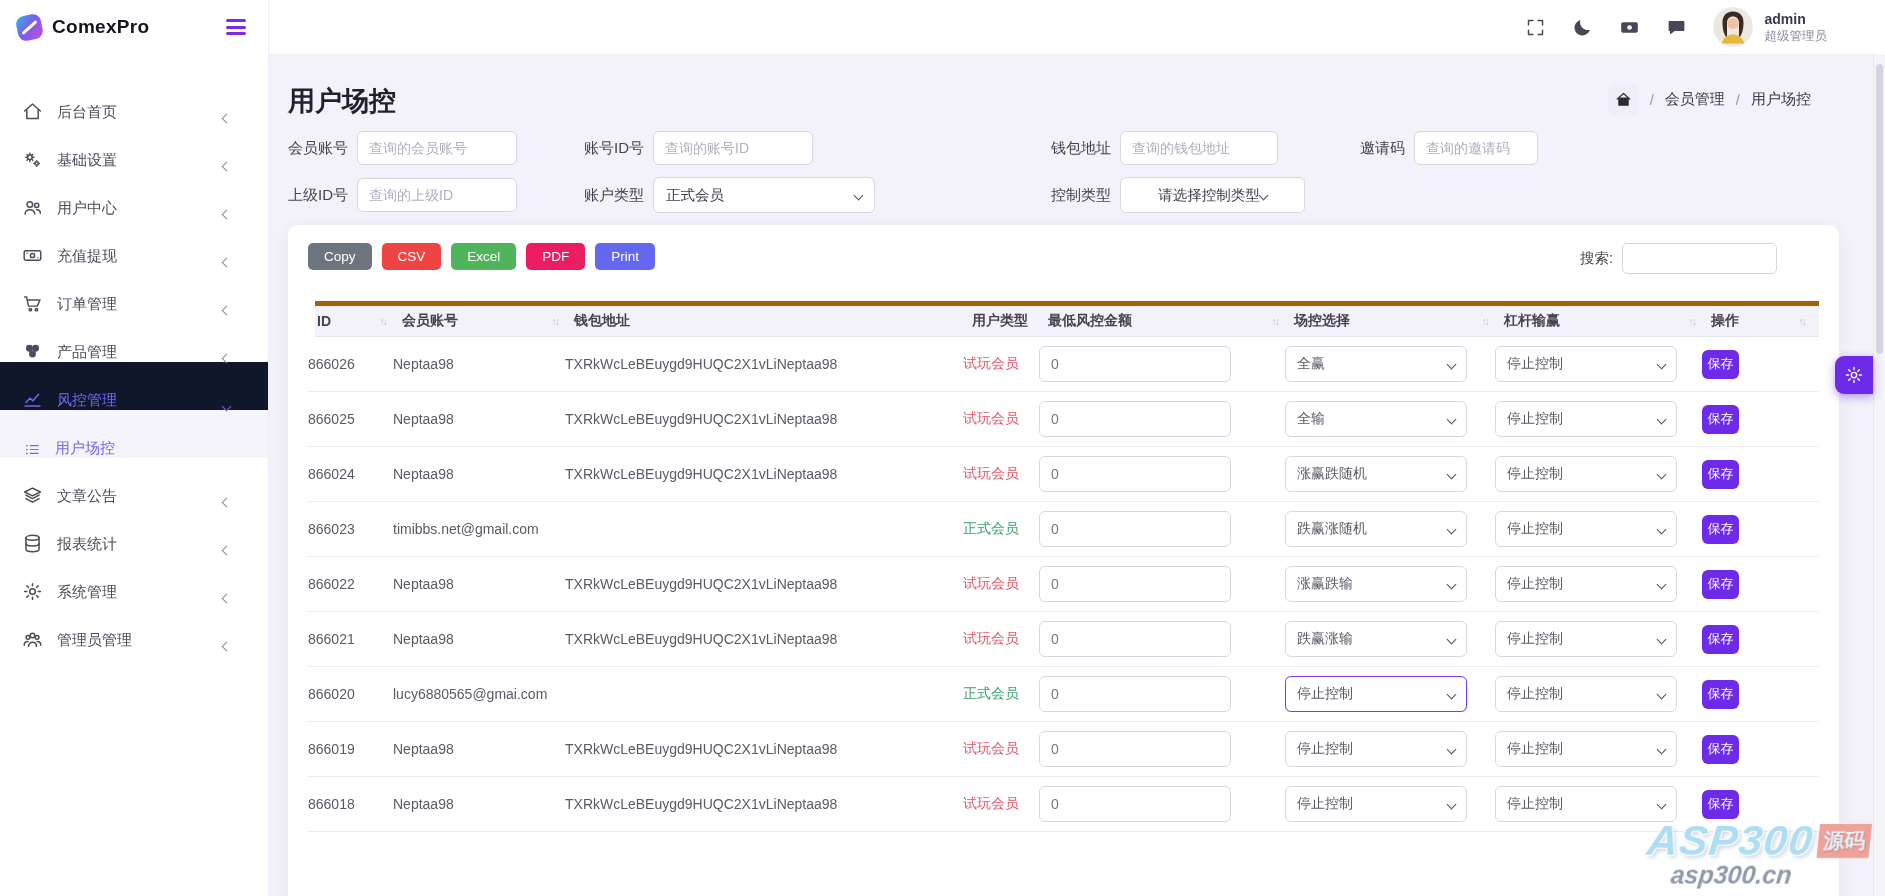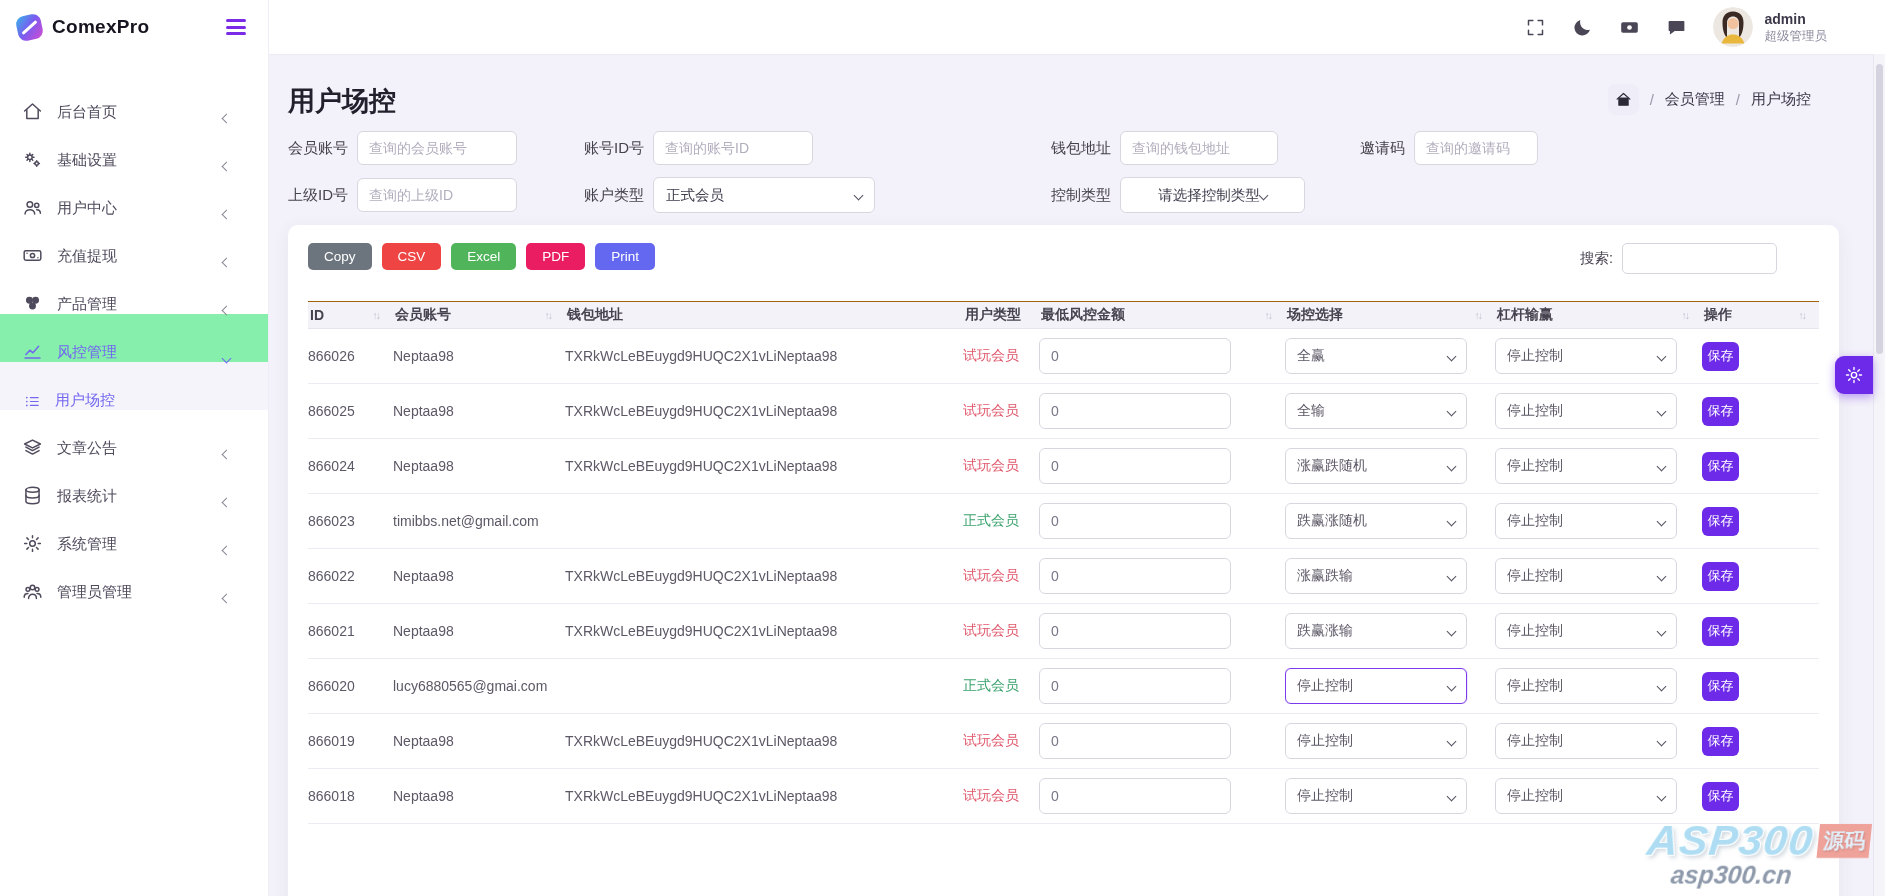--- a/index.html
+++ b/index.html
@@ -20,21 +20,21 @@
   .logo-mark::after { content:""; position:absolute; left:4px; top:12px; width:19px; height:3px;
      background:#fff; border-radius:2px; transform:rotate(-42deg); }
   .logo-text { font-size:19px; font-weight:bold; color:#17141f; letter-spacing:.3px; }
   .hamburger { margin-left:auto; margin-right:6px; cursor:pointer; display:flex; flex-direction:column; gap:3.5px; }
   .hamburger i { display:block; width:20px; height:3px; border-radius:2px; background:#7a2be8; }
   .menu { padding-top:20px; }
   .m-item { height:48px; display:flex; align-items:flex-end; gap:14px; padding:0 38px 0 22px;
             font-size:15px; color:#4f4a5c; cursor:pointer; }
   .m-item .ic { width:21px; height:21px; color:#4f4a5c; flex:0 0 auto; }
   .m-item .lbl { flex:1; white-space:nowrap; }
-  .m-item.active { color:#7367f0; background:#86efac; }
+  .m-item.active { color:#7367f0; background:#0f172a; }
   .m-item.active .ic { color:#7367f0; }
   .m-item.active .chv { border-color:#7367f0; }
   .m-item.sub { background:#f5f4fa; color:#7367f0; }
   .m-item.sub .ic { width:17px; height:17px; margin-left:2px; color:#7367f0; }
   .chv { width:7px; height:7px; border-style:solid; border-color:#8b8794; border-width:0 1.6px 1.6px 0;
          display:inline-block; flex:0 0 auto; }
   .chv-left { transform:rotate(135deg); }
   .chv-down { transform:rotate(45deg); }
 
   
@@ -87,22 +87,22 @@
           box-shadow:0 4px 18px rgba(75,70,92,.07); }
   .card-top { display:flex; align-items:flex-start; justify-content:space-between; margin-bottom:27px; }
   .exports { display:flex; gap:10px; }
   .exp-btn { height:27px; padding:0 16px; border:none; border-radius:5px; color:#fff; font-size:13.5px;
              display:inline-flex; align-items:center; cursor:pointer; }
   .search-box { display:flex; align-items:center; gap:9px; font-size:14.5px; color:#46424f; margin-right:42px; }
   .search-input { width:155px; height:31px; border:1px solid #d9d6e0; border-radius:5px; background:#fff;
                   outline:none; padding:0 9px; font-size:14px; color:#5f5a6c; }
 
   .thead, .trow { display:grid; grid-template-columns:85px 172px 398px 76px 246px 210px 207px 1fr; align-items:center; }
-  .thead { height:28px; background:#f3f2f8; border-top:1px solid #a16207; border-bottom:1px solid #e6e4ee;
-           font-weight:bold; color:#46424f; font-size:14px; }
+  .thead { height:36px; background:#f3f2f8; border-top:5px solid #a16207; border-bottom:1px solid #e6e4ee;
+           font-weight:bold; color:#46424f; font-size:14px;margin-left:7px; }
   .th { display:flex; align-items:center; justify-content:space-between; padding:0 14px 0 2px; cursor:pointer; }
   .sort { font-size:10.5px; color:#c6c3d2; letter-spacing:-2px; font-weight:normal; }
   .trow { height:55px; border-bottom:1px solid #eceaf2; font-size:14px; color:#5d5866; }
   .td { padding-right:12px; white-space:nowrap; overflow:hidden; }
   .t-trial { color:#e0566a; } .t-formal { color:#3aa26c; }
   .amount-input { width:192px; height:36px; border:1px solid #d9d6e0; border-radius:6px; background:#fff;
                   padding:0 11px; font-size:14px; color:#7a7688; outline:none; }
   .row-select { width:182px; height:36px; border:1px solid #d9d6e0; border-radius:6px; background:#fff;
                 display:flex; align-items:center; justify-content:space-between; padding:0 11px;
                 font-size:14px; color:#5d5866; cursor:pointer; }
@@ -180,20 +180,31 @@
       </div>
       <div class="m-item">
         <span class="ic">
           <svg viewBox="0 0 24 24" fill="none" stroke="currentColor" stroke-width="1.7" stroke-linecap="round" stroke-linejoin="round">
             <rect x="2.5" y="6.5" width="19" height="11" rx="2"></rect>
             <circle cx="12" cy="12" r="2.4"></circle>
             <path d="M5.8 9.5h.01M18.2 14.5h.01"></path>
           </svg>
         </span>
         <span class="lbl">充值提现</span>
+        <span class="chv chv-left"></span>
+      </div>
+      <div class="m-item">
+        <span class="ic">
+          <svg viewBox="0 0 24 24" fill="none" stroke="currentColor" stroke-width="1.7" stroke-linecap="round" stroke-linejoin="round">
+            <path d="M3 4.5h2.2l2.3 10.5h10L20.5 8H7"></path>
+            <circle cx="9.5" cy="19" r="1.4"></circle>
+            <circle cx="16.5" cy="19" r="1.4"></circle>
+          </svg>
+        </span>
+        <span class="lbl">订单管理</span>
         <span class="chv chv-left"></span>
       </div>
       <div class="m-item">
         <span class="ic">
           <svg viewBox="0 0 24 24" fill="none" stroke="currentColor" stroke-width="1.7" stroke-linecap="round" stroke-linejoin="round">
             <circle cx="8.5" cy="8.2" r="3.1" fill="currentColor"></circle>
             <circle cx="15.5" cy="8.2" r="3.1" fill="currentColor"></circle>
             <circle cx="12" cy="14.8" r="3.1" fill="currentColor"></circle>
           </svg>
         </span>

